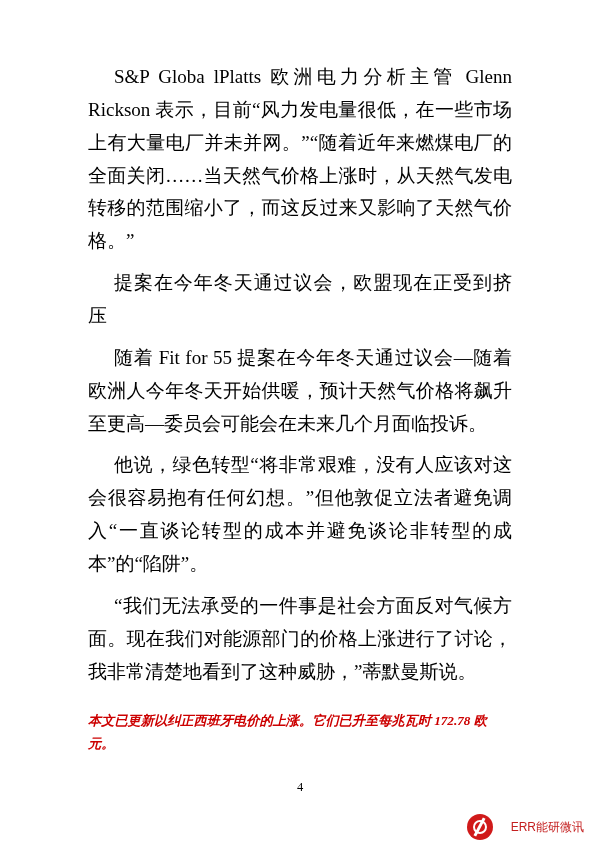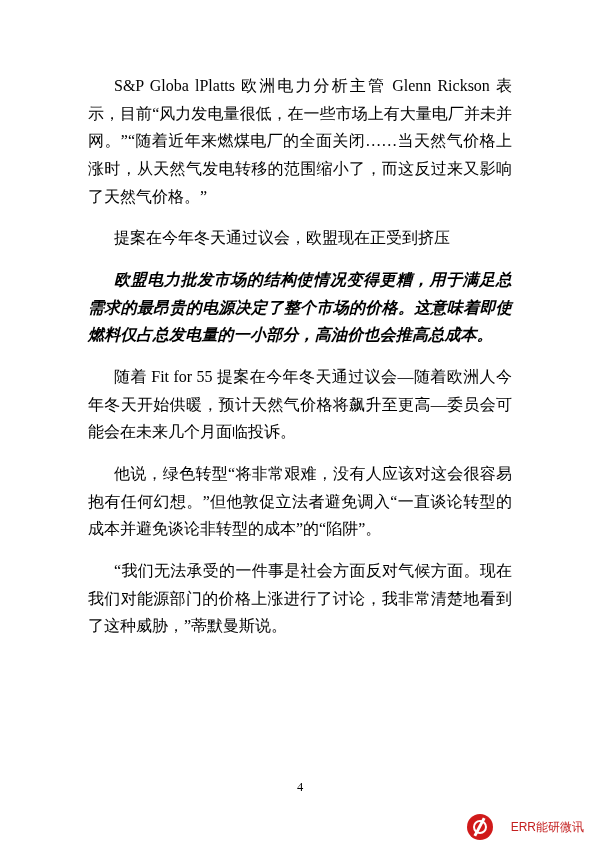--- a/index.html
+++ b/index.html
@@ -22,22 +22,22 @@
     height: 848px;
     background: #ffffff;
   }
   .content {
     position: absolute;
     left: 88px;
     top: 58px;
     width: 424px;
   }
   p.para {
-    margin: 14px 0 9px 0;
-    font-size: 16px;
+    margin: 3px 0 9px 0;
+    font-size: 19px;
     line-height: 1.73;
     text-align: justify;
     text-justify: inter-character;
     text-indent: 26px;
     color: #000000;
   }
   p.bold-italic {
     font-weight: bold;
     font-style: italic;
     letter-spacing: 0.2px;
@@ -109,28 +109,28 @@
 <body>
 
 <div class="page">
 
   <div class="content">
 
     <p class="para">S&amp;P Globa lPlatts 欧洲电力分析主管 Glenn Rickson 表示，目前“风力发电量很低，在一些市场上有大量电厂并未并网。”“随着近年来燃煤电厂的全面关闭……当天然气价格上涨时，从天然气发电转移的范围缩小了，而这反过来又影响了天然气价格。”</p>
 
     <p class="para">提案在今年冬天通过议会，欧盟现在正受到挤压</p>
 
-    <p class="para bold-italic">欧盟电力批发市场的结构使情况变得更糟，用于满足总需求的最昂贵的电源决定了整个市场的价格。这意味着即使燃料仅占总发电量的一小部分，高油价也会推高总成本。</p>
 
     <p class="para">随着 Fit for 55 提案在今年冬天通过议会—随着欧洲人今年冬天开始供暖，预计天然气价格将飙升至更高—委员会可能会在未来几个月面临投诉。</p>
 
     <p class="para">他说，绿色转型“将非常艰难，没有人应该对这会很容易抱有任何幻想。”但他敦促立法者避免调入“一直谈论转型的成本并避免谈论非转型的成本”的“陷阱”。</p>
 
     <p class="para">“我们无法承受的一件事是社会方面反对气候方面。现在我们对能源部门的价格上涨进行了讨论，我非常清楚地看到了这种威胁，”蒂默曼斯说。</p>
 
+    <p class="red-note">本文已更新以纠正西班牙电价的上涨。它们已升至每兆瓦时 172.78 欧元。</p>
 
   </div>
 
   <div class="page-number">4</div>
 
   <div class="footer-badge">
     <div class="logo"></div>
     <div class="label">ERR能研微讯</div>
   </div>
 

